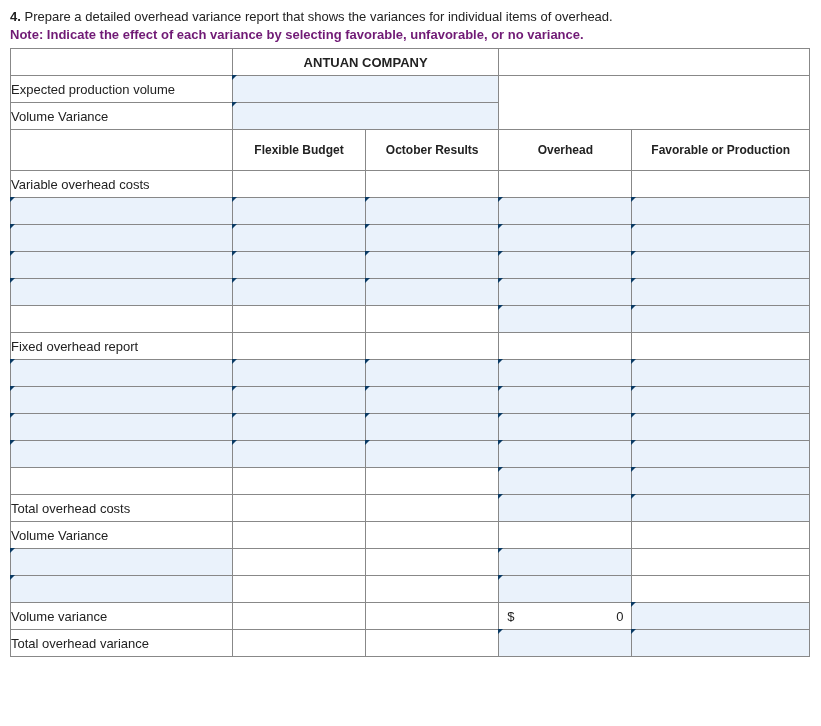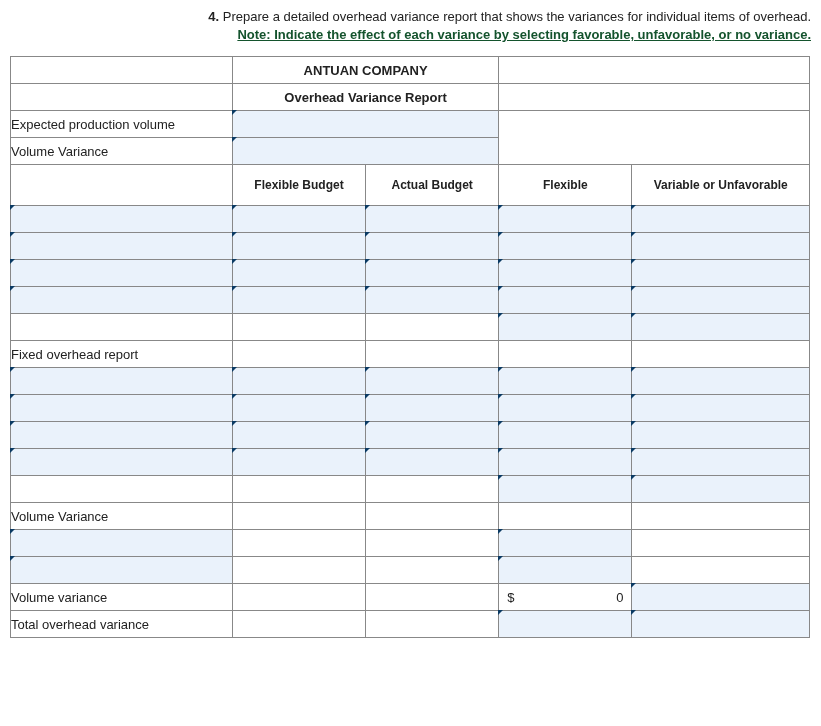--- a/index.html
+++ b/index.html
@@ -3,23 +3,23 @@
 <meta charset="utf-8">
 <style>
   body {
     font-family: Arial, sans-serif;
     font-size: 13px;
     color: #222;
     margin: 0;
     padding: 8px 10px;
     background: #fff;
   }
-  .question-text { line-height: 1.4; margin-bottom: 12px; text-align: right; }
+  .question-text { line-height: 1.4; margin-bottom: 4px; }
   .question-text .num { font-weight: bold; }
-  .question-text .note { color: #14532d; font-weight: bold; text-decoration: underline; }
+  .question-text .note { color: #701a75; font-weight: bold; }
 
   table.main {
     border-collapse: collapse;
     width: 800px;
     table-layout: fixed;
   }
   table.main td {
     border: 1px solid #888;
     padding: 0;
     height: 26px;
@@ -73,45 +73,47 @@
     <col style="width:120px">
     <col style="width:160px">
   </colgroup>
 
   <tbody>
       <tr>
     <td class="hdr-blue"></td>
     <td class="hdr-blue" colspan="2">ANTUAN COMPANY</td>
     <td class="hdr-blue" colspan="2"></td>
   </tr>
-  <tr>
-    <td class="hdr-blue"></td>
-    <td class="hdr-blue" colspan="2">Overhead Variance Report</td>
-    <td class="hdr-blue" colspan="2"></td>
-  </tr>
 
   <tr>
     <td class="label-cell">Expected production volume</td>
     <td class="editable-blue marker" colspan="2"></td>
     <td class="no-border-bottom" colspan="2"></td>
   </tr>
   <tr>
     <td class="label-cell">Volume Variance</td>
     <td class="editable-blue marker" colspan="2"></td>
     <td class="no-border-top" colspan="2"></td>
   </tr>
 
   <tr>
     <td class="hdr-blue"></td>
     <td class="col-hdr" style="height:40px;">Flexible Budget</td>
-    <td class="col-hdr">Actual Budget</td>
-    <td class="col-hdr">Flexible</td>
-    <td class="col-hdr">Variable or Unfavorable</td>
-  </tr>
-
+    <td class="col-hdr">October Results</td>
+    <td class="col-hdr">Overhead</td>
+    <td class="col-hdr">Favorable or Production</td>
+  </tr>
+
+  <tr>
+    <td class="label-cell section">Variable overhead costs</td>
+    <td></td>
+    <td></td>
+    <td></td>
+    <td></td>
+  </tr>
 
   <tr>
     <td class="editable-blue marker"></td>
     <td class="editable-blue marker"></td>
     <td class="editable-blue marker"></td>
     <td class="editable-blue marker"></td>
     <td class="editable-blue marker"></td>
   </tr>
   <tr>
     <td class="editable-blue marker"></td>
@@ -181,20 +183,27 @@
   </tr>
 
   <tr>
     <td></td>
     <td></td>
     <td></td>
     <td class="editable-blue marker"></td>
     <td class="editable-blue marker"></td>
   </tr>
 
+  <tr>
+    <td class="label-cell">Total overhead costs</td>
+    <td></td>
+    <td></td>
+    <td class="editable-blue marker"></td>
+    <td class="editable-blue marker"></td>
+  </tr>
 
   <tr>
     <td class="label-cell">Volume Variance</td>
     <td></td>
     <td></td>
     <td></td>
     <td></td>
   </tr>
   <tr>
     <td class="editable-blue marker"></td>

